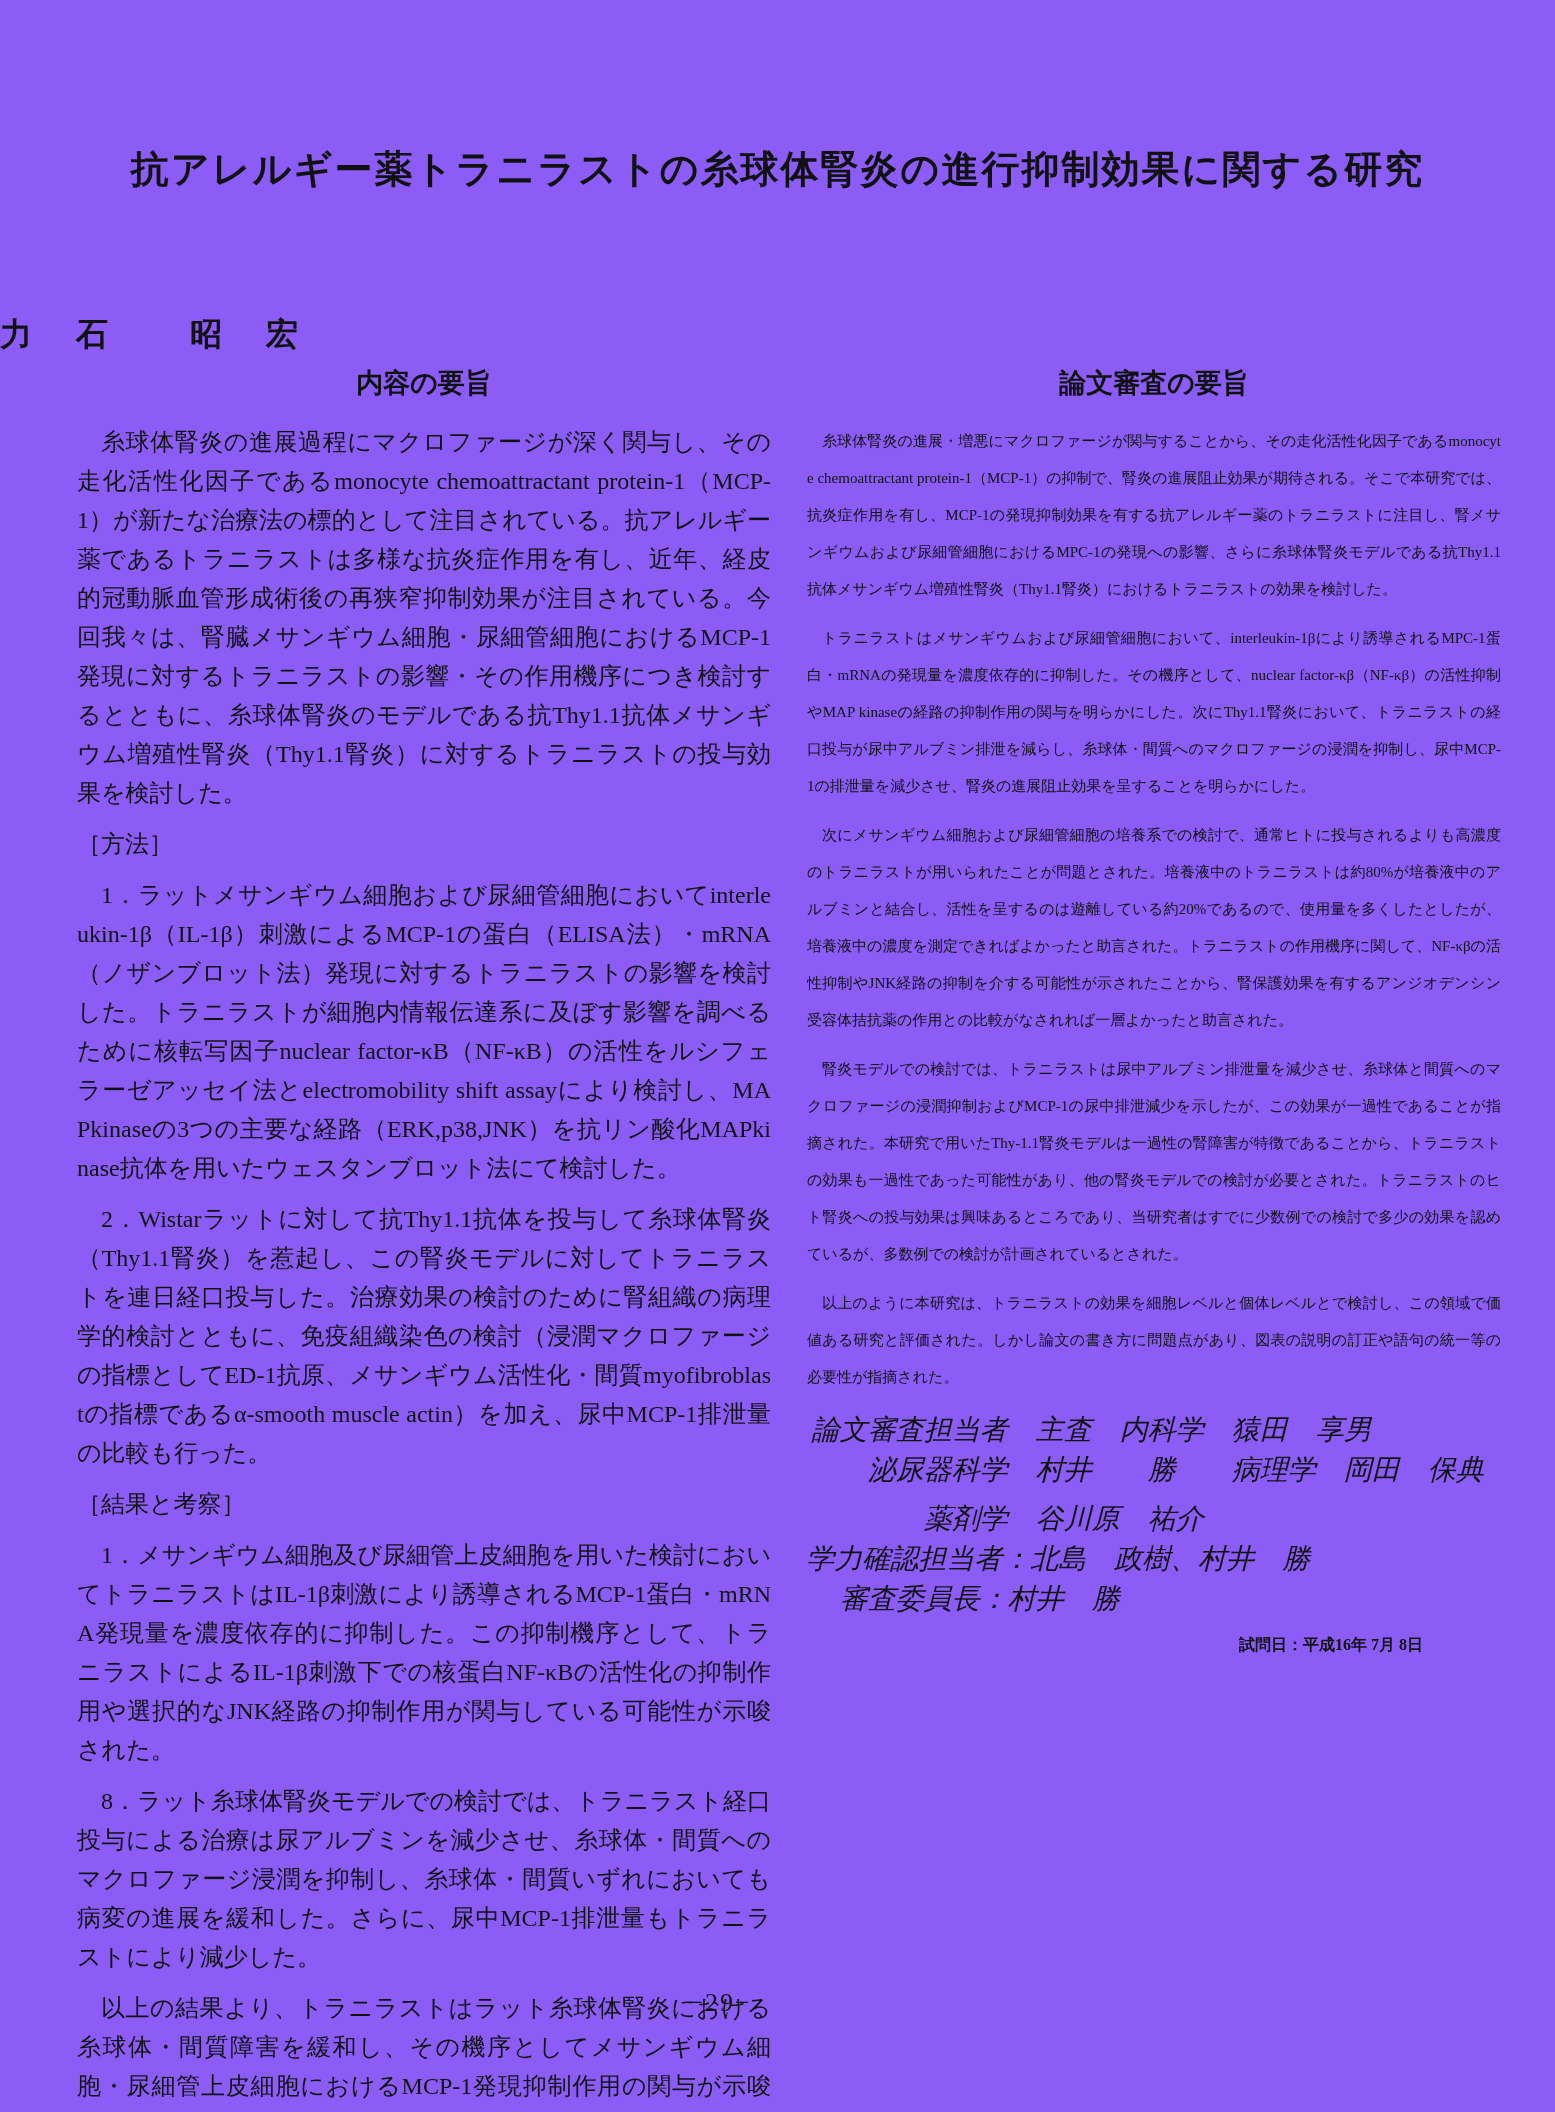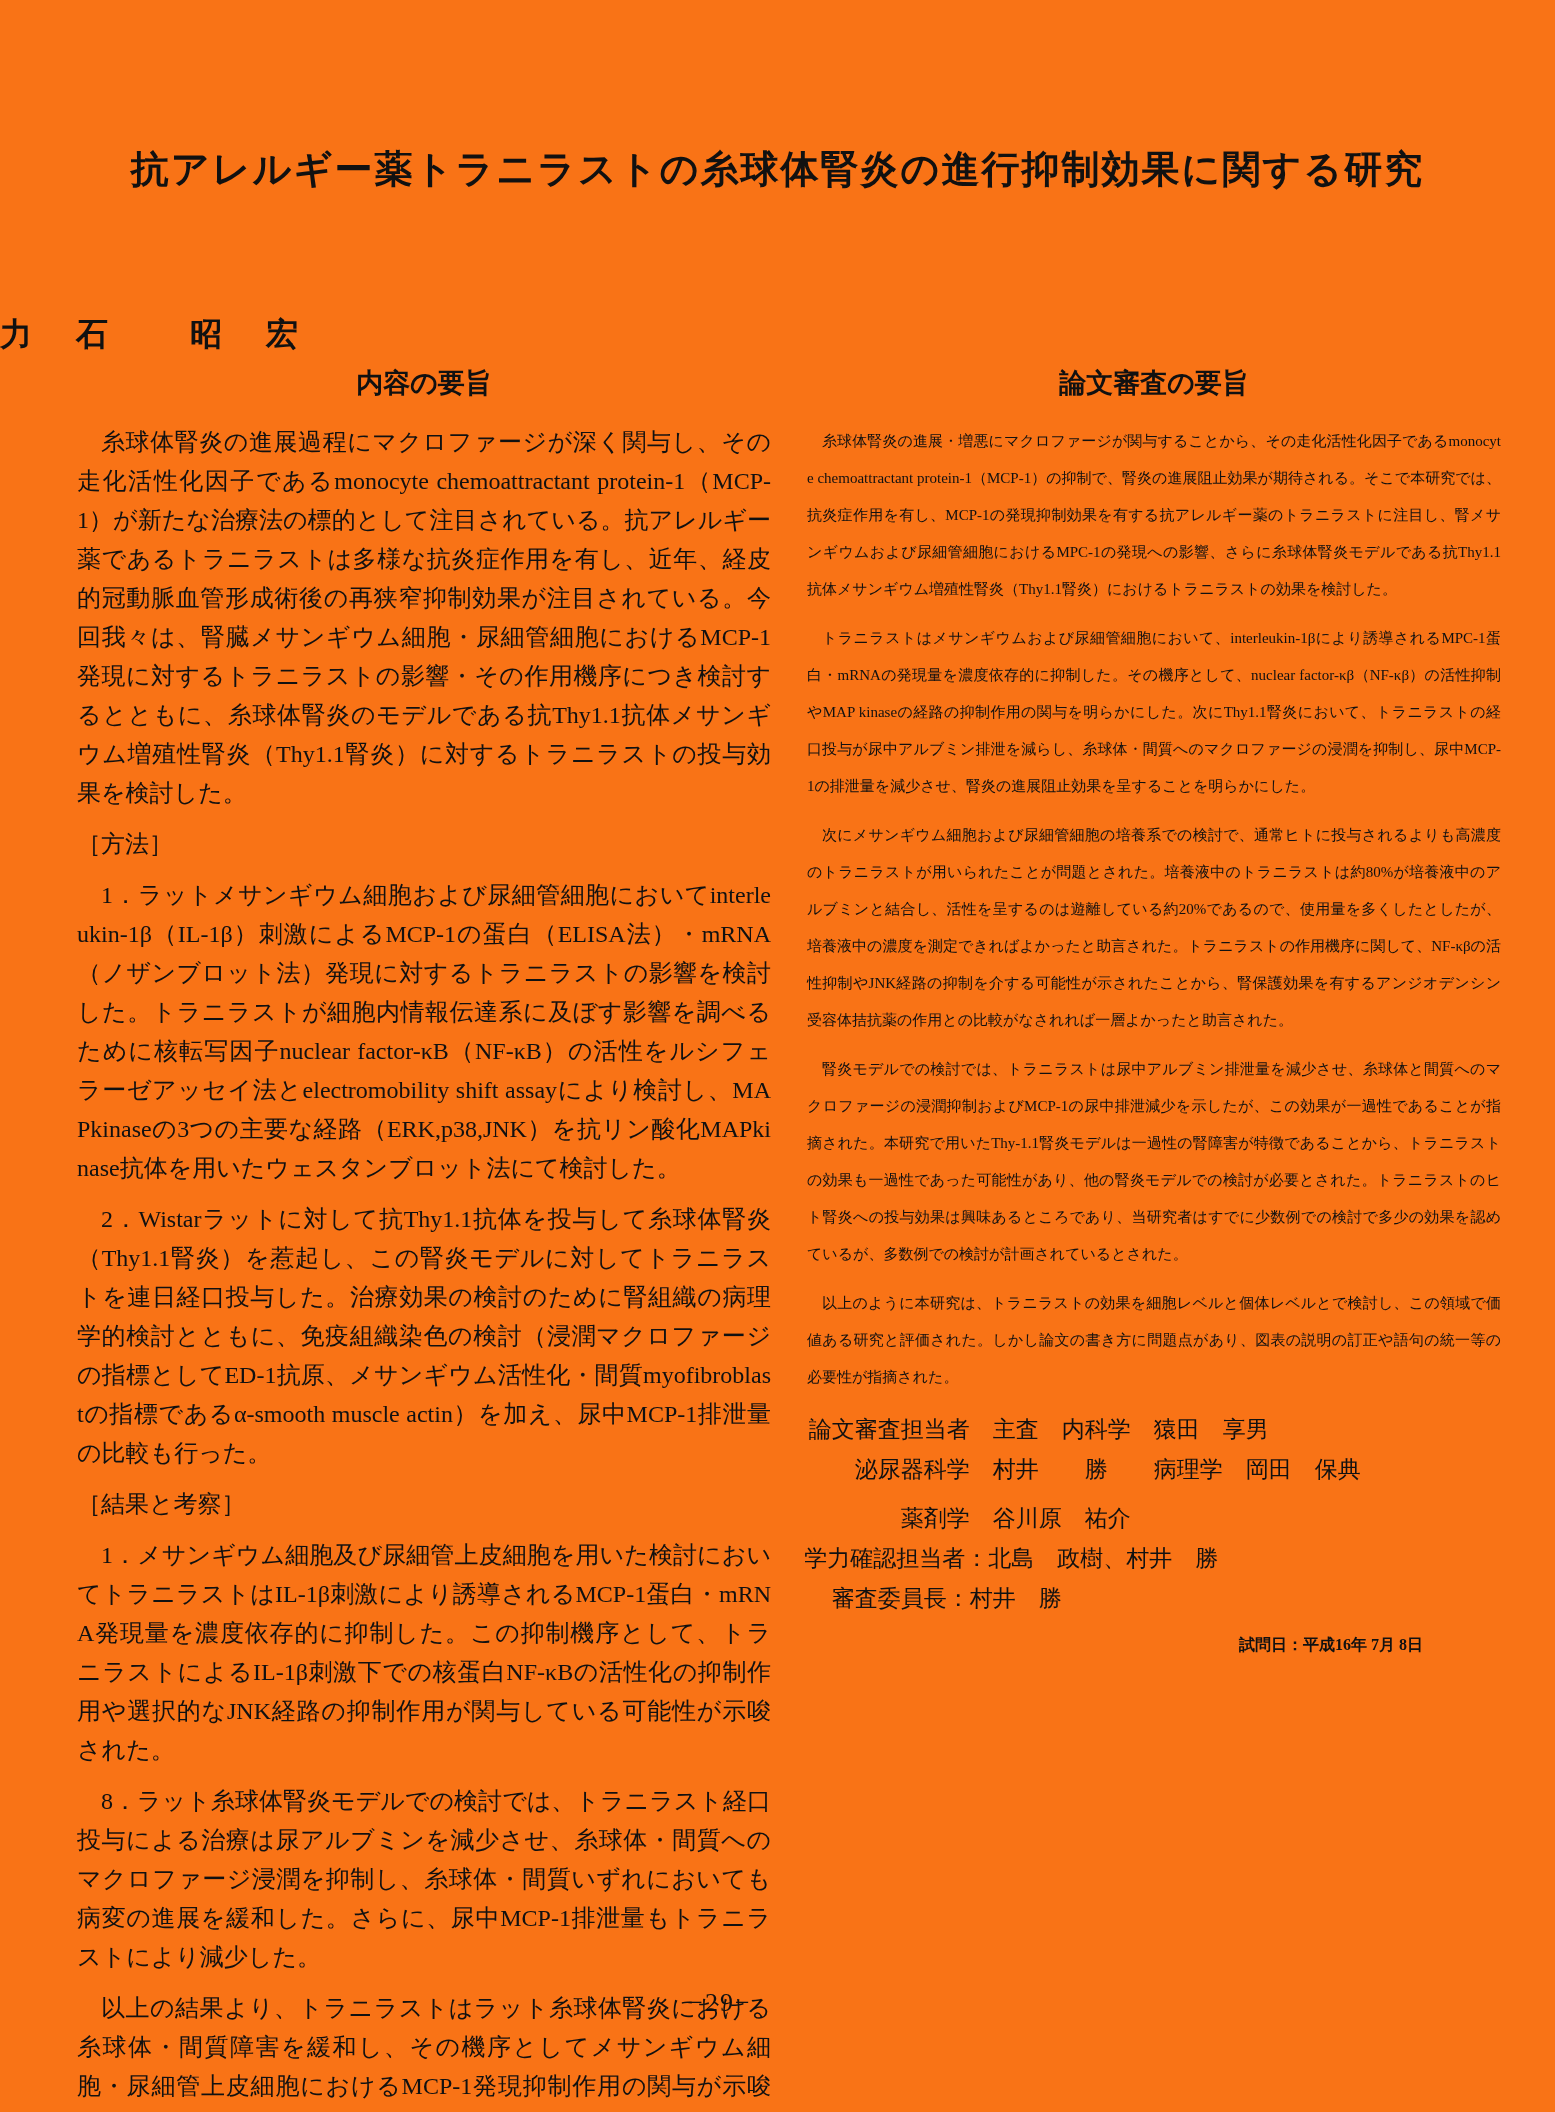--- a/index.html
+++ b/index.html
@@ -5,21 +5,21 @@
   html, body {
     margin: 0;
     padding: 0;
     background: #e8e8e8;
   }
   .page {
     position: relative;
     width: 1555px;
     height: 2112px;
     margin: 0 auto;
-    background: #f97316;
+    background: #8b5cf6;
     color: #111111;
     font-family: "Liberation Serif", "DejaVu Serif", serif;
     overflow: hidden;
     box-sizing: border-box;
   }
   .title {
     margin: 145px 40px 0 40px;
     text-align: center;
     font-size: 38px;
     font-weight: 600;
@@ -66,22 +66,23 @@
     line-height: 39px;
   }
   .body-right p {
     font-size: 15px;
     line-height: 37px;
   }
   .body p.indent { text-indent: 1em; }
   .body p.bracket { text-indent: 0; }
   .committee {
     margin-top: 14px;
-    font-size: 23px;
+    font-size: 28px;
     line-height: 40px;
+    font-style: italic;
   }
   .committee p { margin: 0; }
   .committee .ind-a { padding-left: 0.6em; }
   .committee .ind-b { padding-left: 2.6em; }
   .committee .ind-c { padding-left: 4.6em; margin-top: 9px; }
   .committee .ind-d { padding-left: 0.4em; }
   .committee .ind-e { padding-left: 1.6em; }
   .exam-date {
     margin: 10px 90px 0 0;
     text-align: right;

